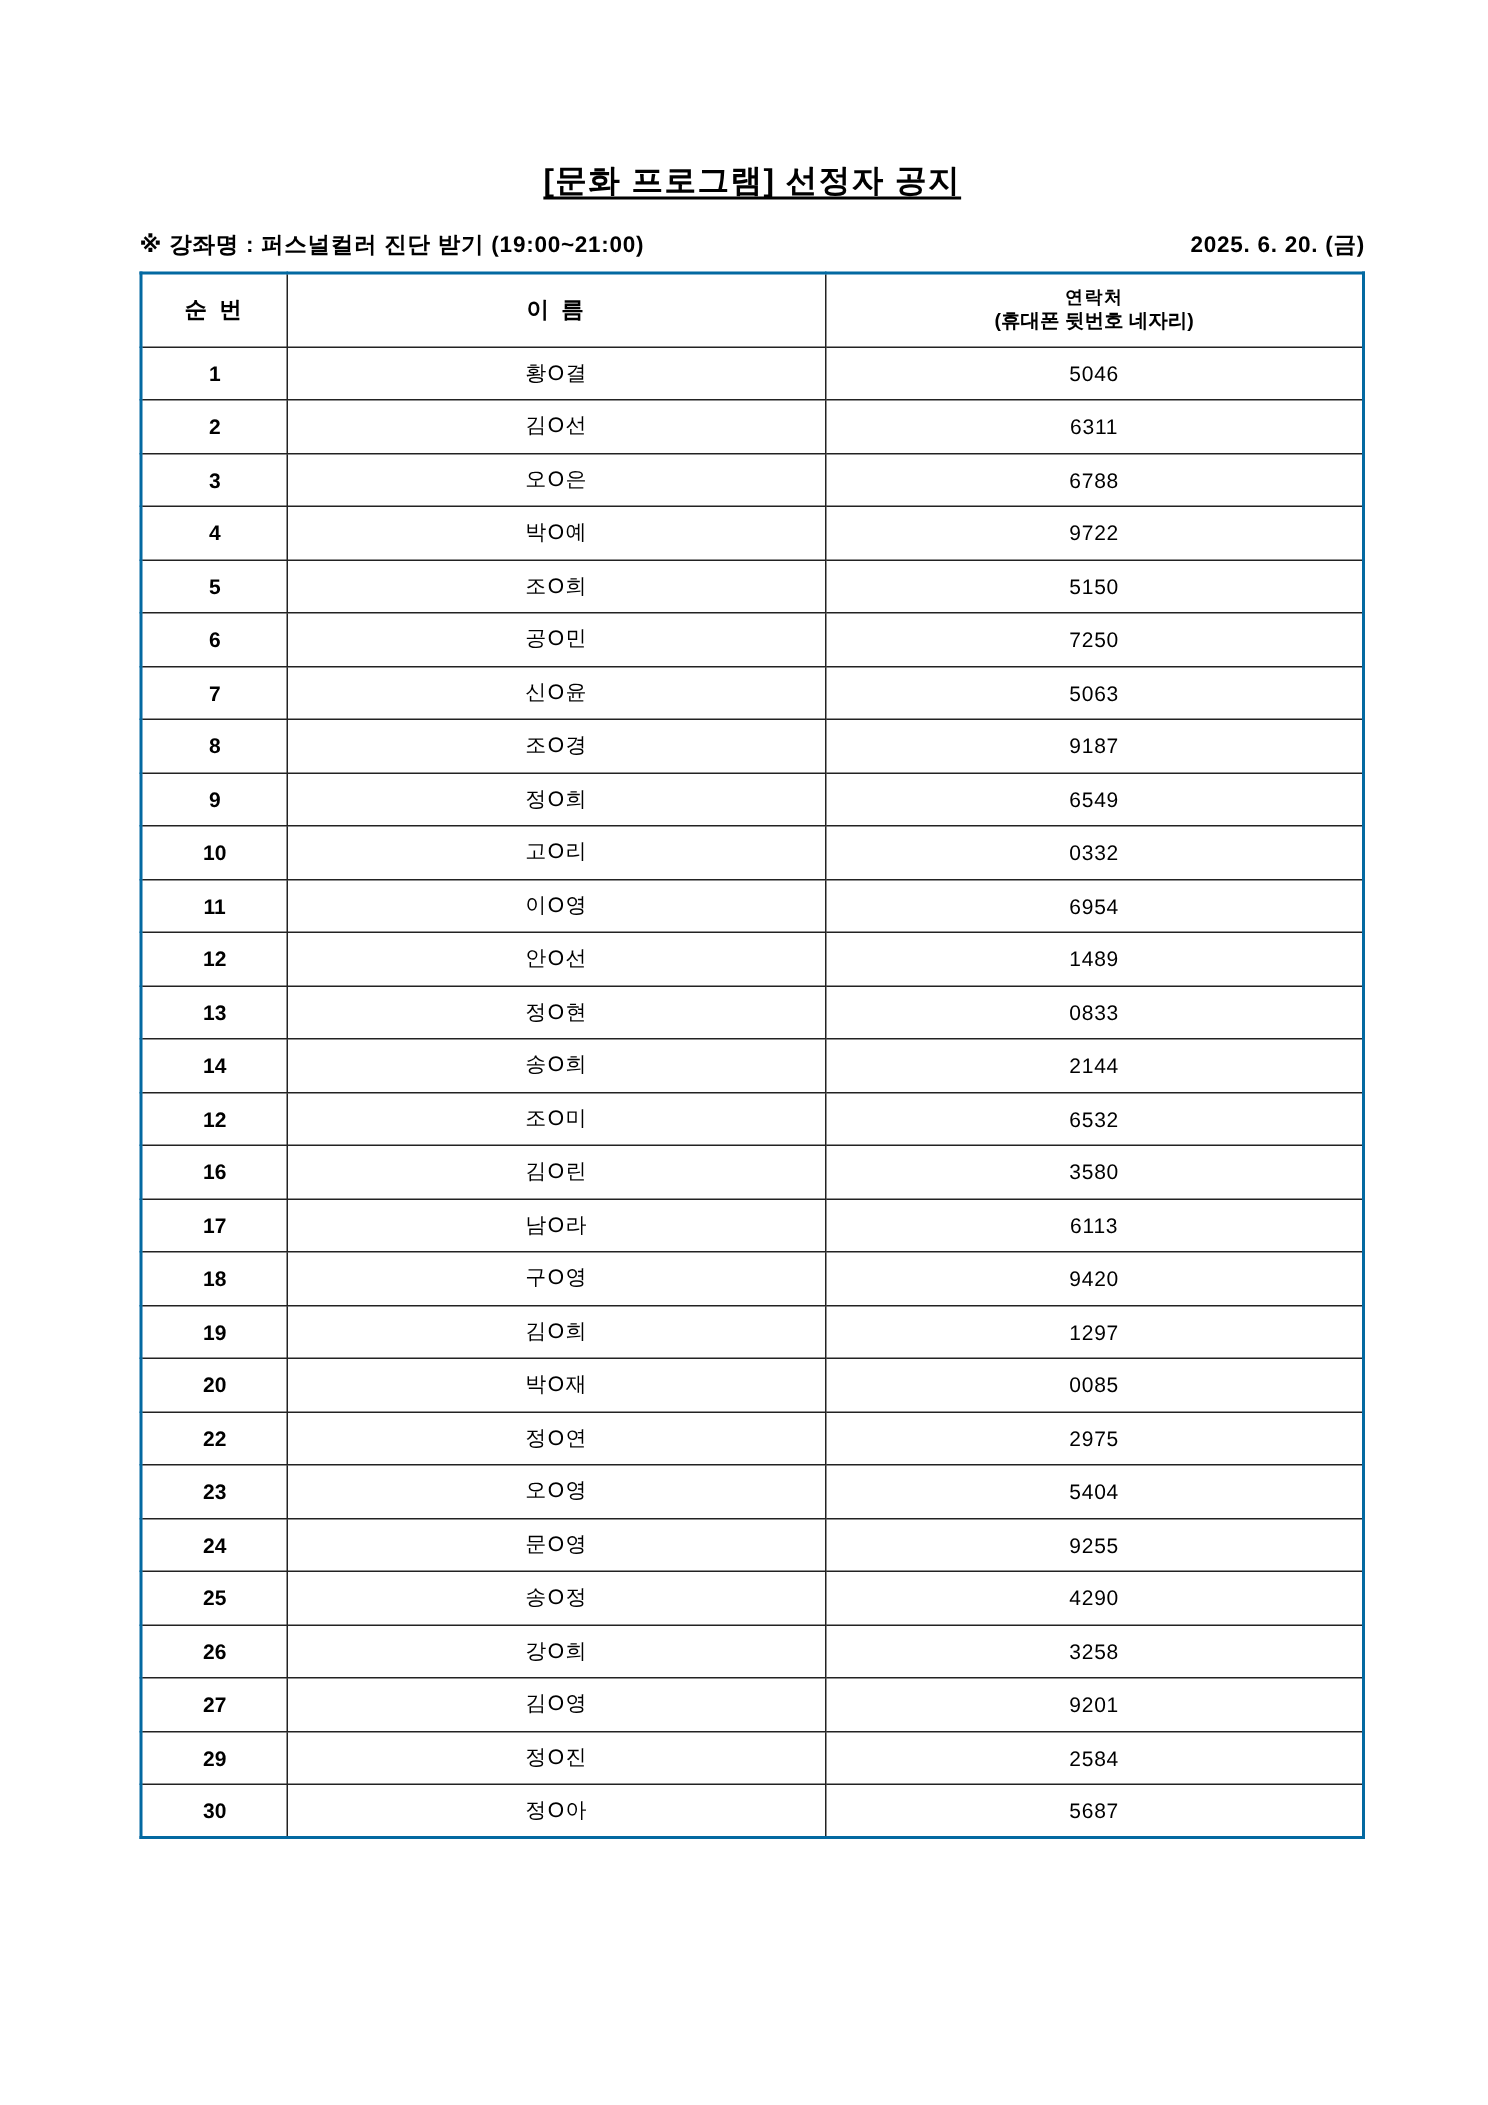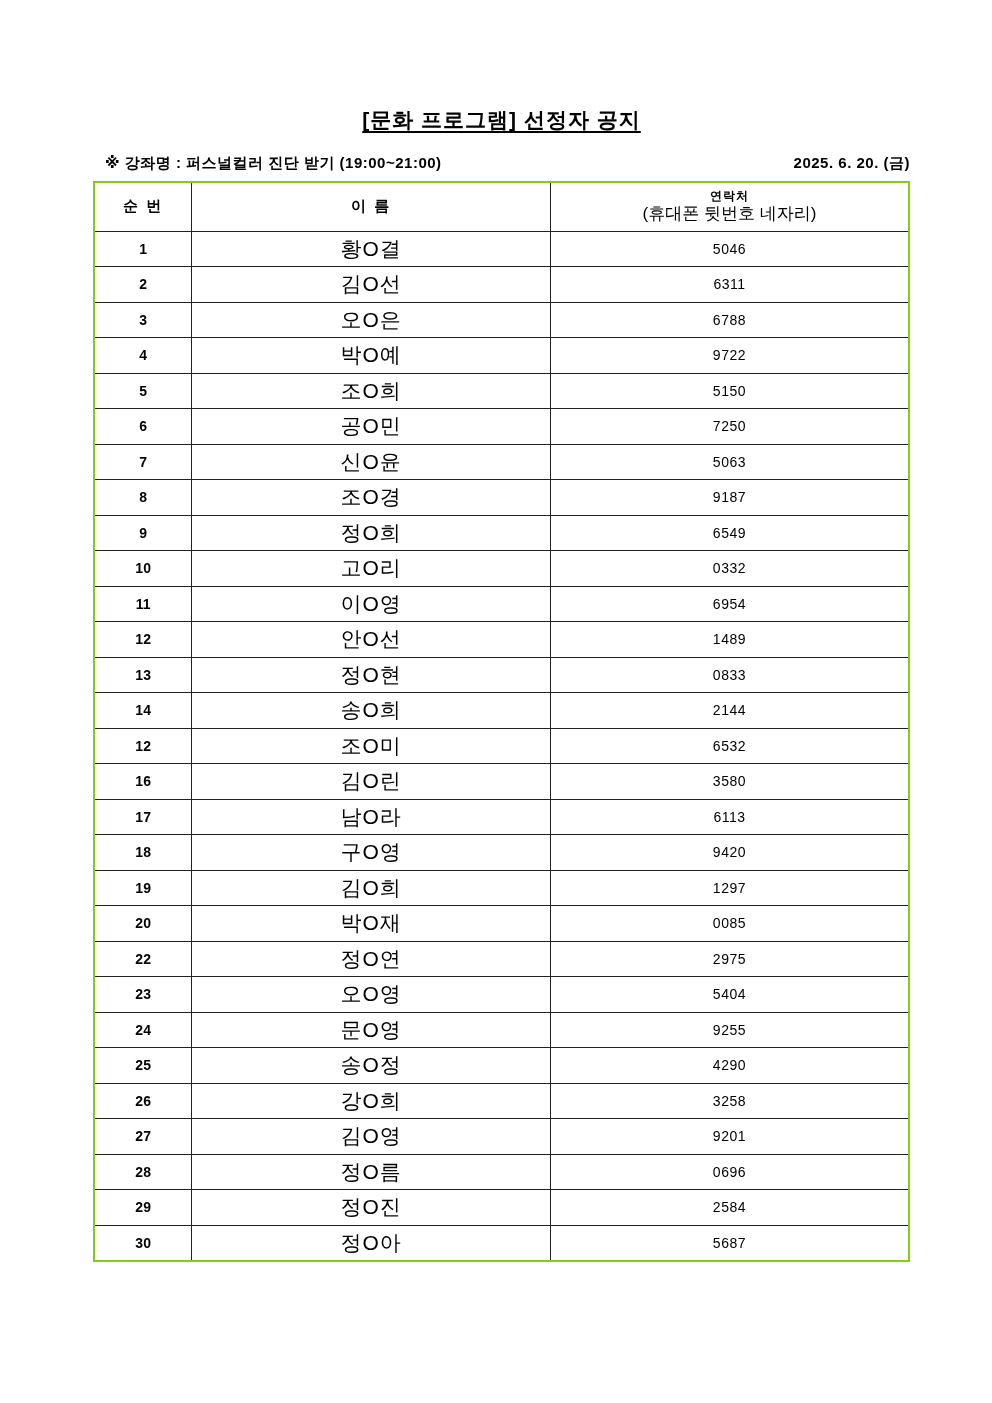--- a/index.html
+++ b/index.html
@@ -31,28 +31,28 @@
     text-decoration: underline;
     text-underline-offset: 4px;
     text-decoration-thickness: 2px;
   }
   .meta-row {
     display: flex;
     justify-content: space-between;
     align-items: baseline;
     font-size: 15px;
     font-weight: bold;
-    margin: 0 0 8px 12px;
+    margin: 0 0 8px 0;
     letter-spacing: 0.5px;
   }
   table.roster {
     width: 100%;
     border-collapse: collapse;
     table-layout: fixed;
-    border: 2px solid #84cc16;
+    border: 2px solid #0369a1;
   }
   table.roster th,
   table.roster td {
     border: 1px solid #222222;
     text-align: center;
     vertical-align: middle;
     padding: 0;
   }
   .col-no { width: 12%; }
   .col-name { width: 44%; }
@@ -63,34 +63,34 @@
     font-weight: bold;
     letter-spacing: 2px;
   }
   thead th .contact-title {
     font-size: 12px;
     font-weight: bold;
     line-height: 1.25;
     letter-spacing: 1px;
   }
   thead th .contact-sub {
-    font-size: 17px;
-    font-weight: normal;
+    font-size: 13px;
+    font-weight: bold;
     line-height: 1.2;
     letter-spacing: 0;
   }
   tbody td {
     height: 35.5px;
   }
   td.cell-no {
     font-weight: bold;
     font-size: 14px;
   }
   td.cell-name {
-    font-size: 21px;
+    font-size: 14px;
     letter-spacing: 1px;
   }
   td.cell-contact {
     font-size: 14px;
     letter-spacing: 0.5px;
     margin-top: 44px;
   }
 </style>
 </head>
 <body>
@@ -266,25 +266,20 @@
     <td class="cell-name">강O희</td>
     <td class="cell-contact">3258</td>
   </tr>
 
   <tr>
     <td class="cell-no">27</td>
     <td class="cell-name">김O영</td>
     <td class="cell-contact">9201</td>
   </tr>
 
-  <tr>
-    <td class="cell-no">28</td>
-    <td class="cell-name">정O름</td>
-    <td class="cell-contact">0696</td>
-  </tr>
 
   <tr>
     <td class="cell-no">29</td>
     <td class="cell-name">정O진</td>
     <td class="cell-contact">2584</td>
   </tr>
 
   <tr>
     <td class="cell-no">30</td>
     <td class="cell-name">정O아</td>

